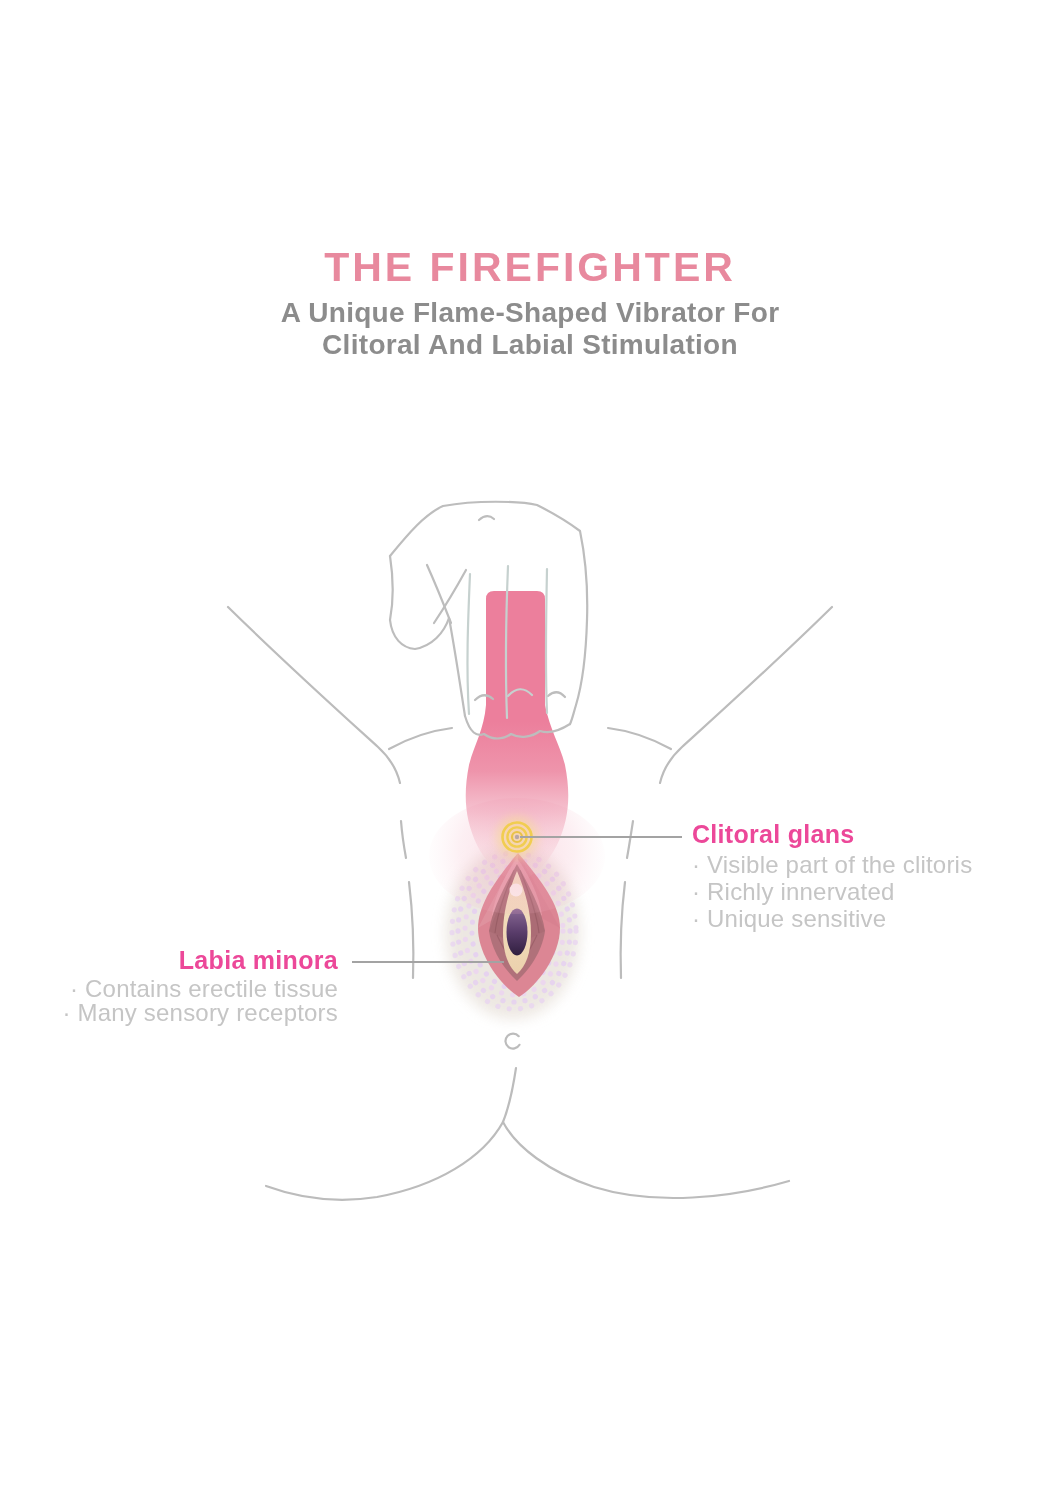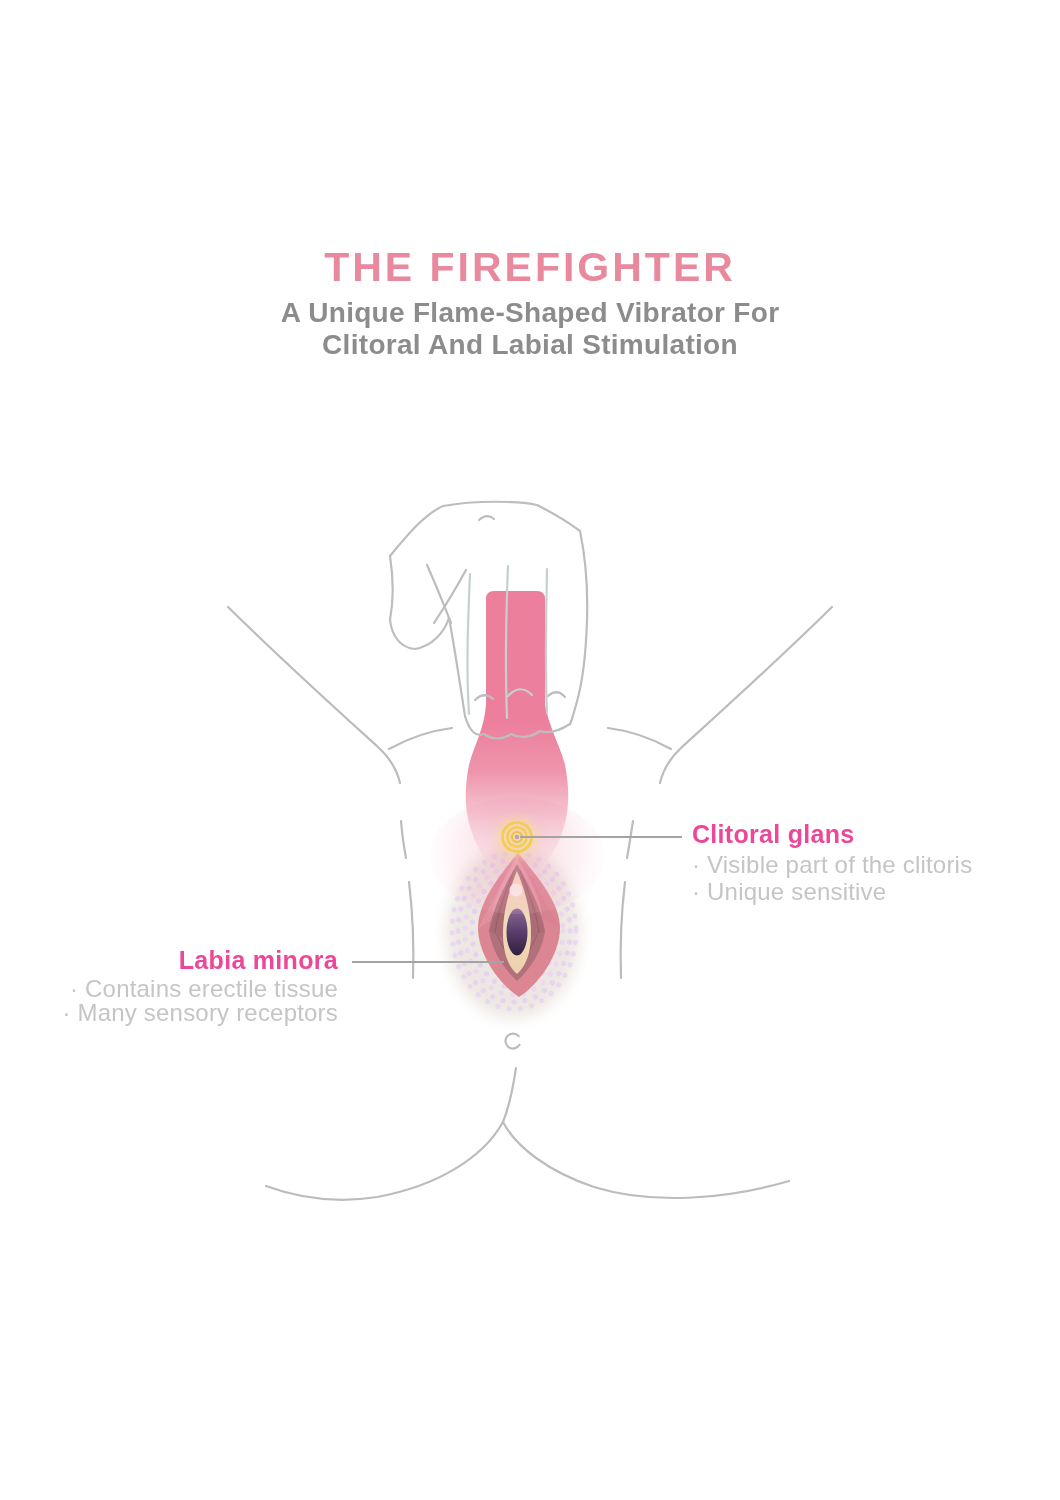--- a/index.html
+++ b/index.html
@@ -154,20 +154,21 @@
     </g>
 
     <line x1="520" y1="837" x2="682" y2="837" stroke="#a3a3a3" stroke-width="1.8"></line>
     <line x1="352" y1="962" x2="504" y2="962" stroke="#a3a3a3" stroke-width="1.8"></line>
   </svg>
 
   <div class="callout callout-right">
     <h3>Clitoral glans</h3>
     <ul>
       <li>Visible part of the clitoris</li>
+      <li>Richly innervated</li>
       <li>Unique sensitive</li>
     </ul>
   </div>
 
   <div class="callout callout-left">
     <h3>Labia minora</h3>
     <ul>
       <li>Contains erectile tissue</li>
       <li>Many sensory receptors</li>
     </ul>

